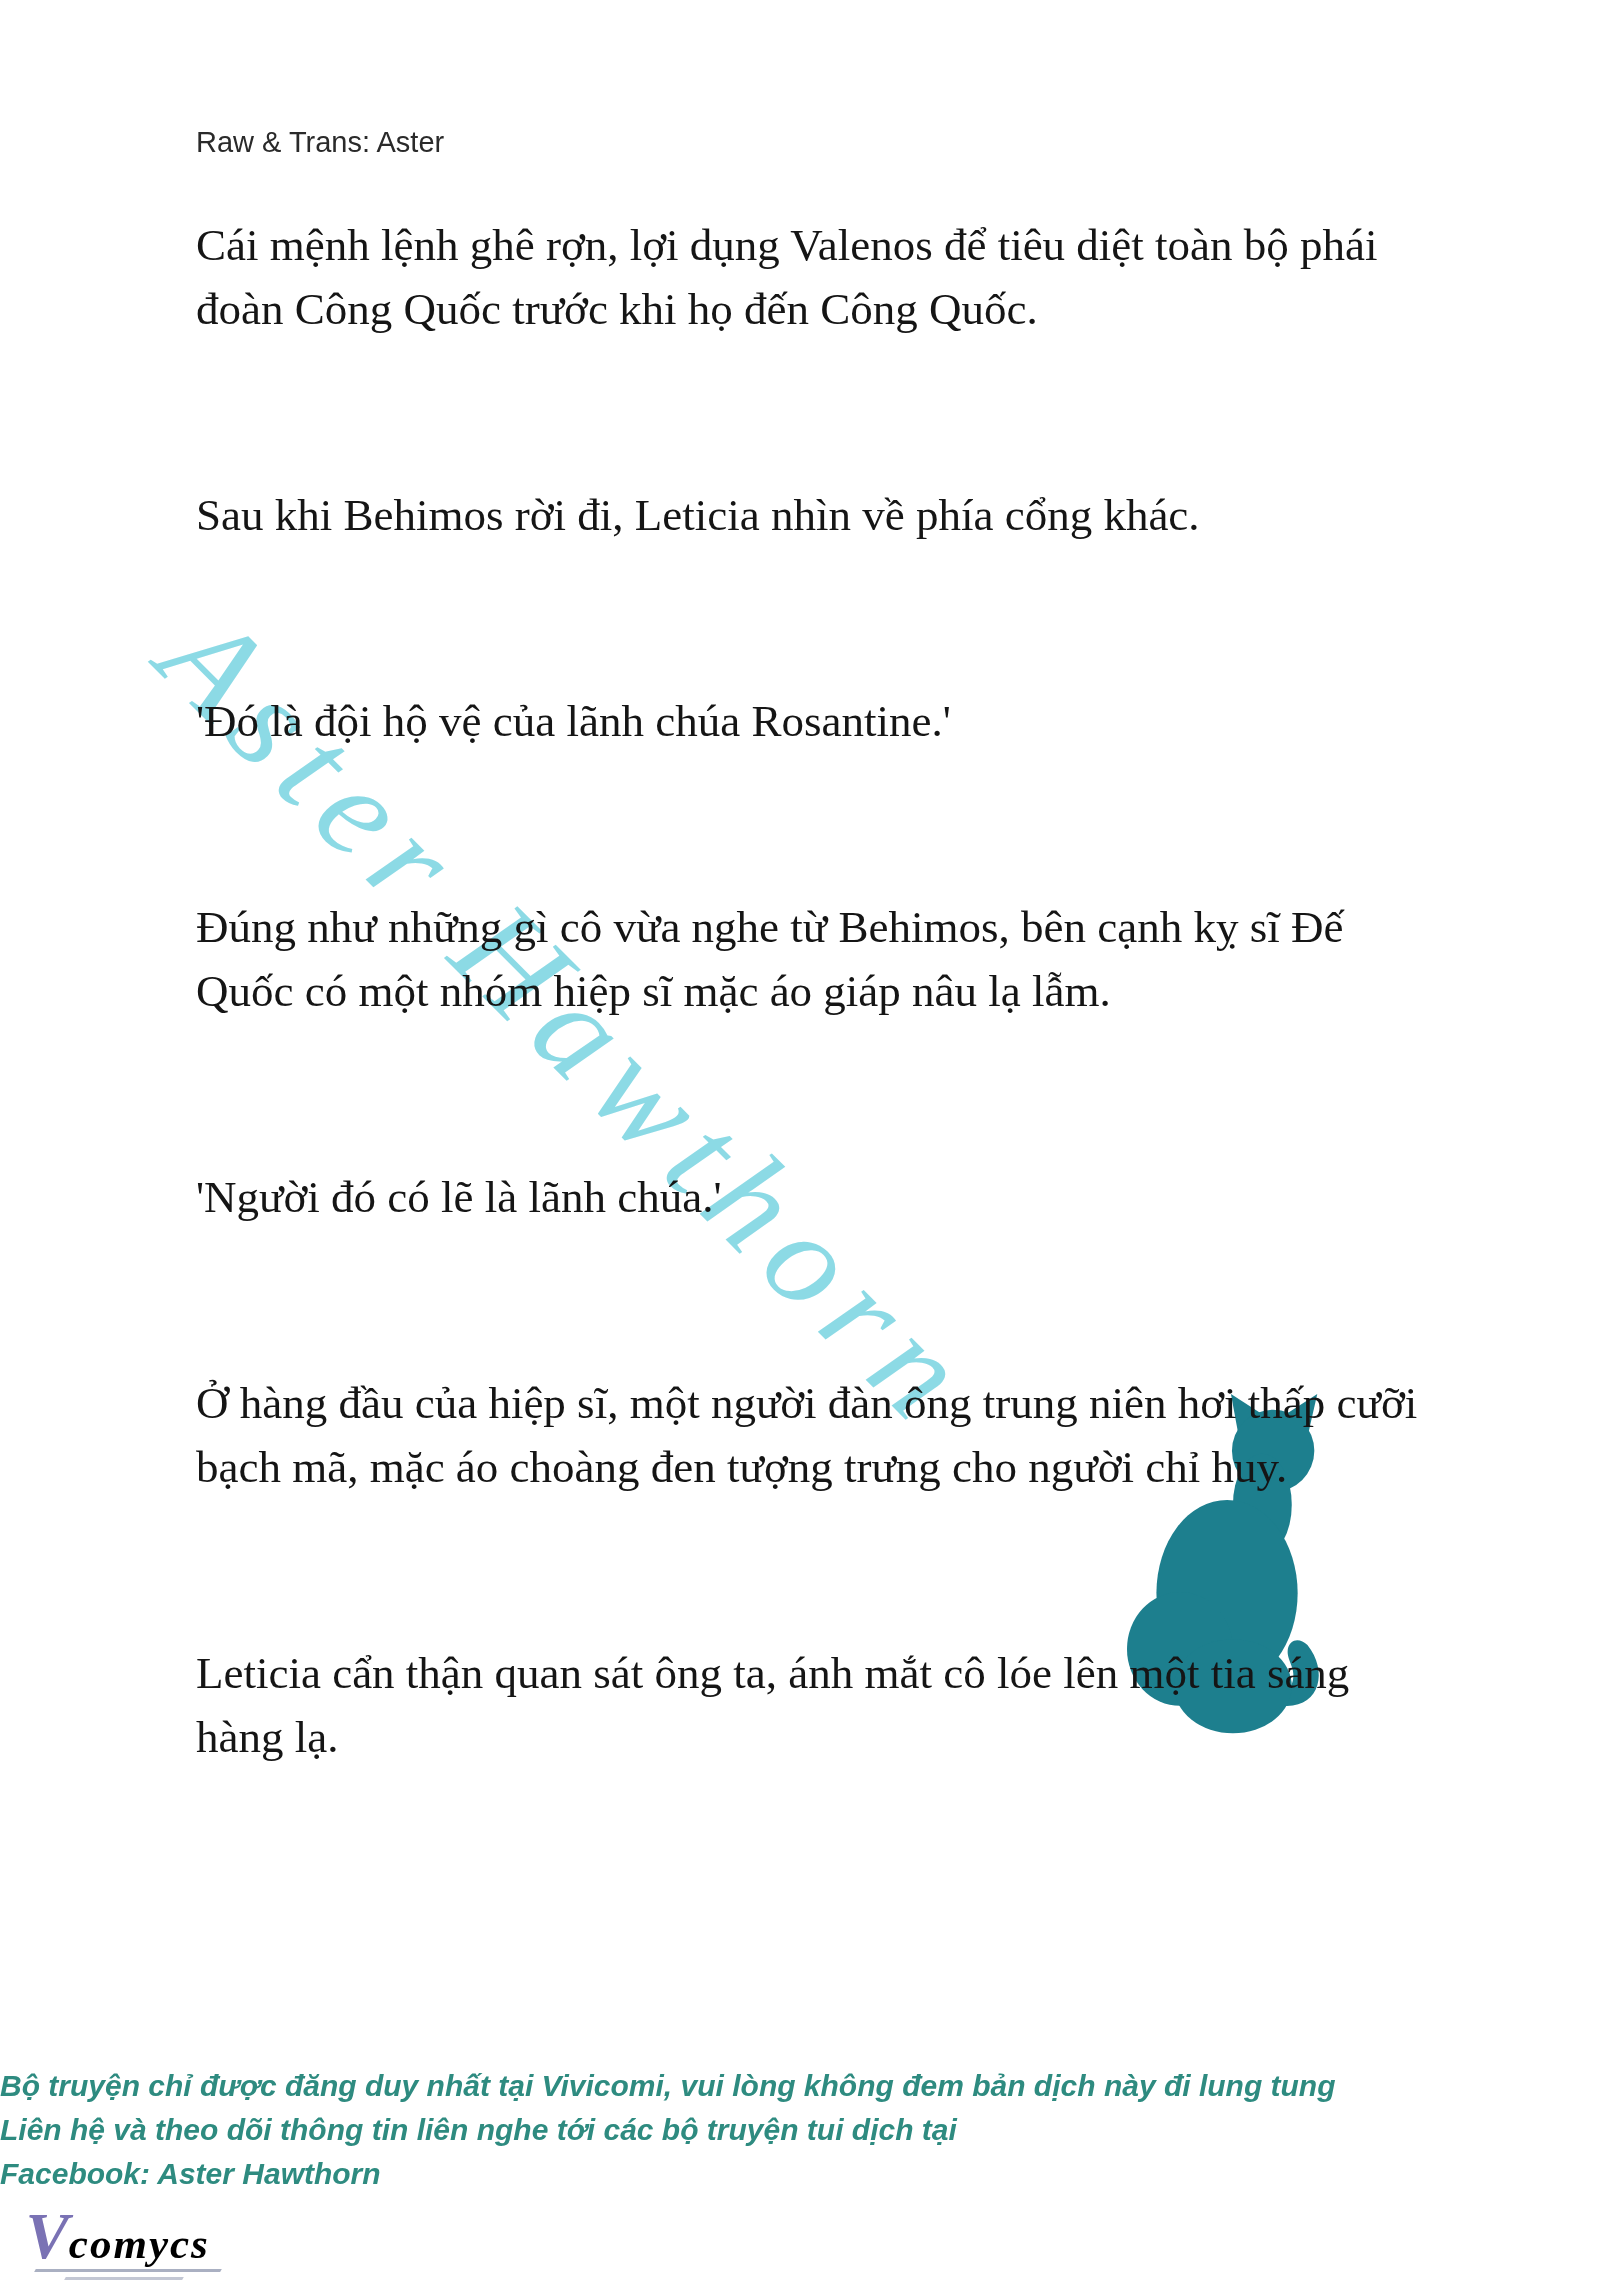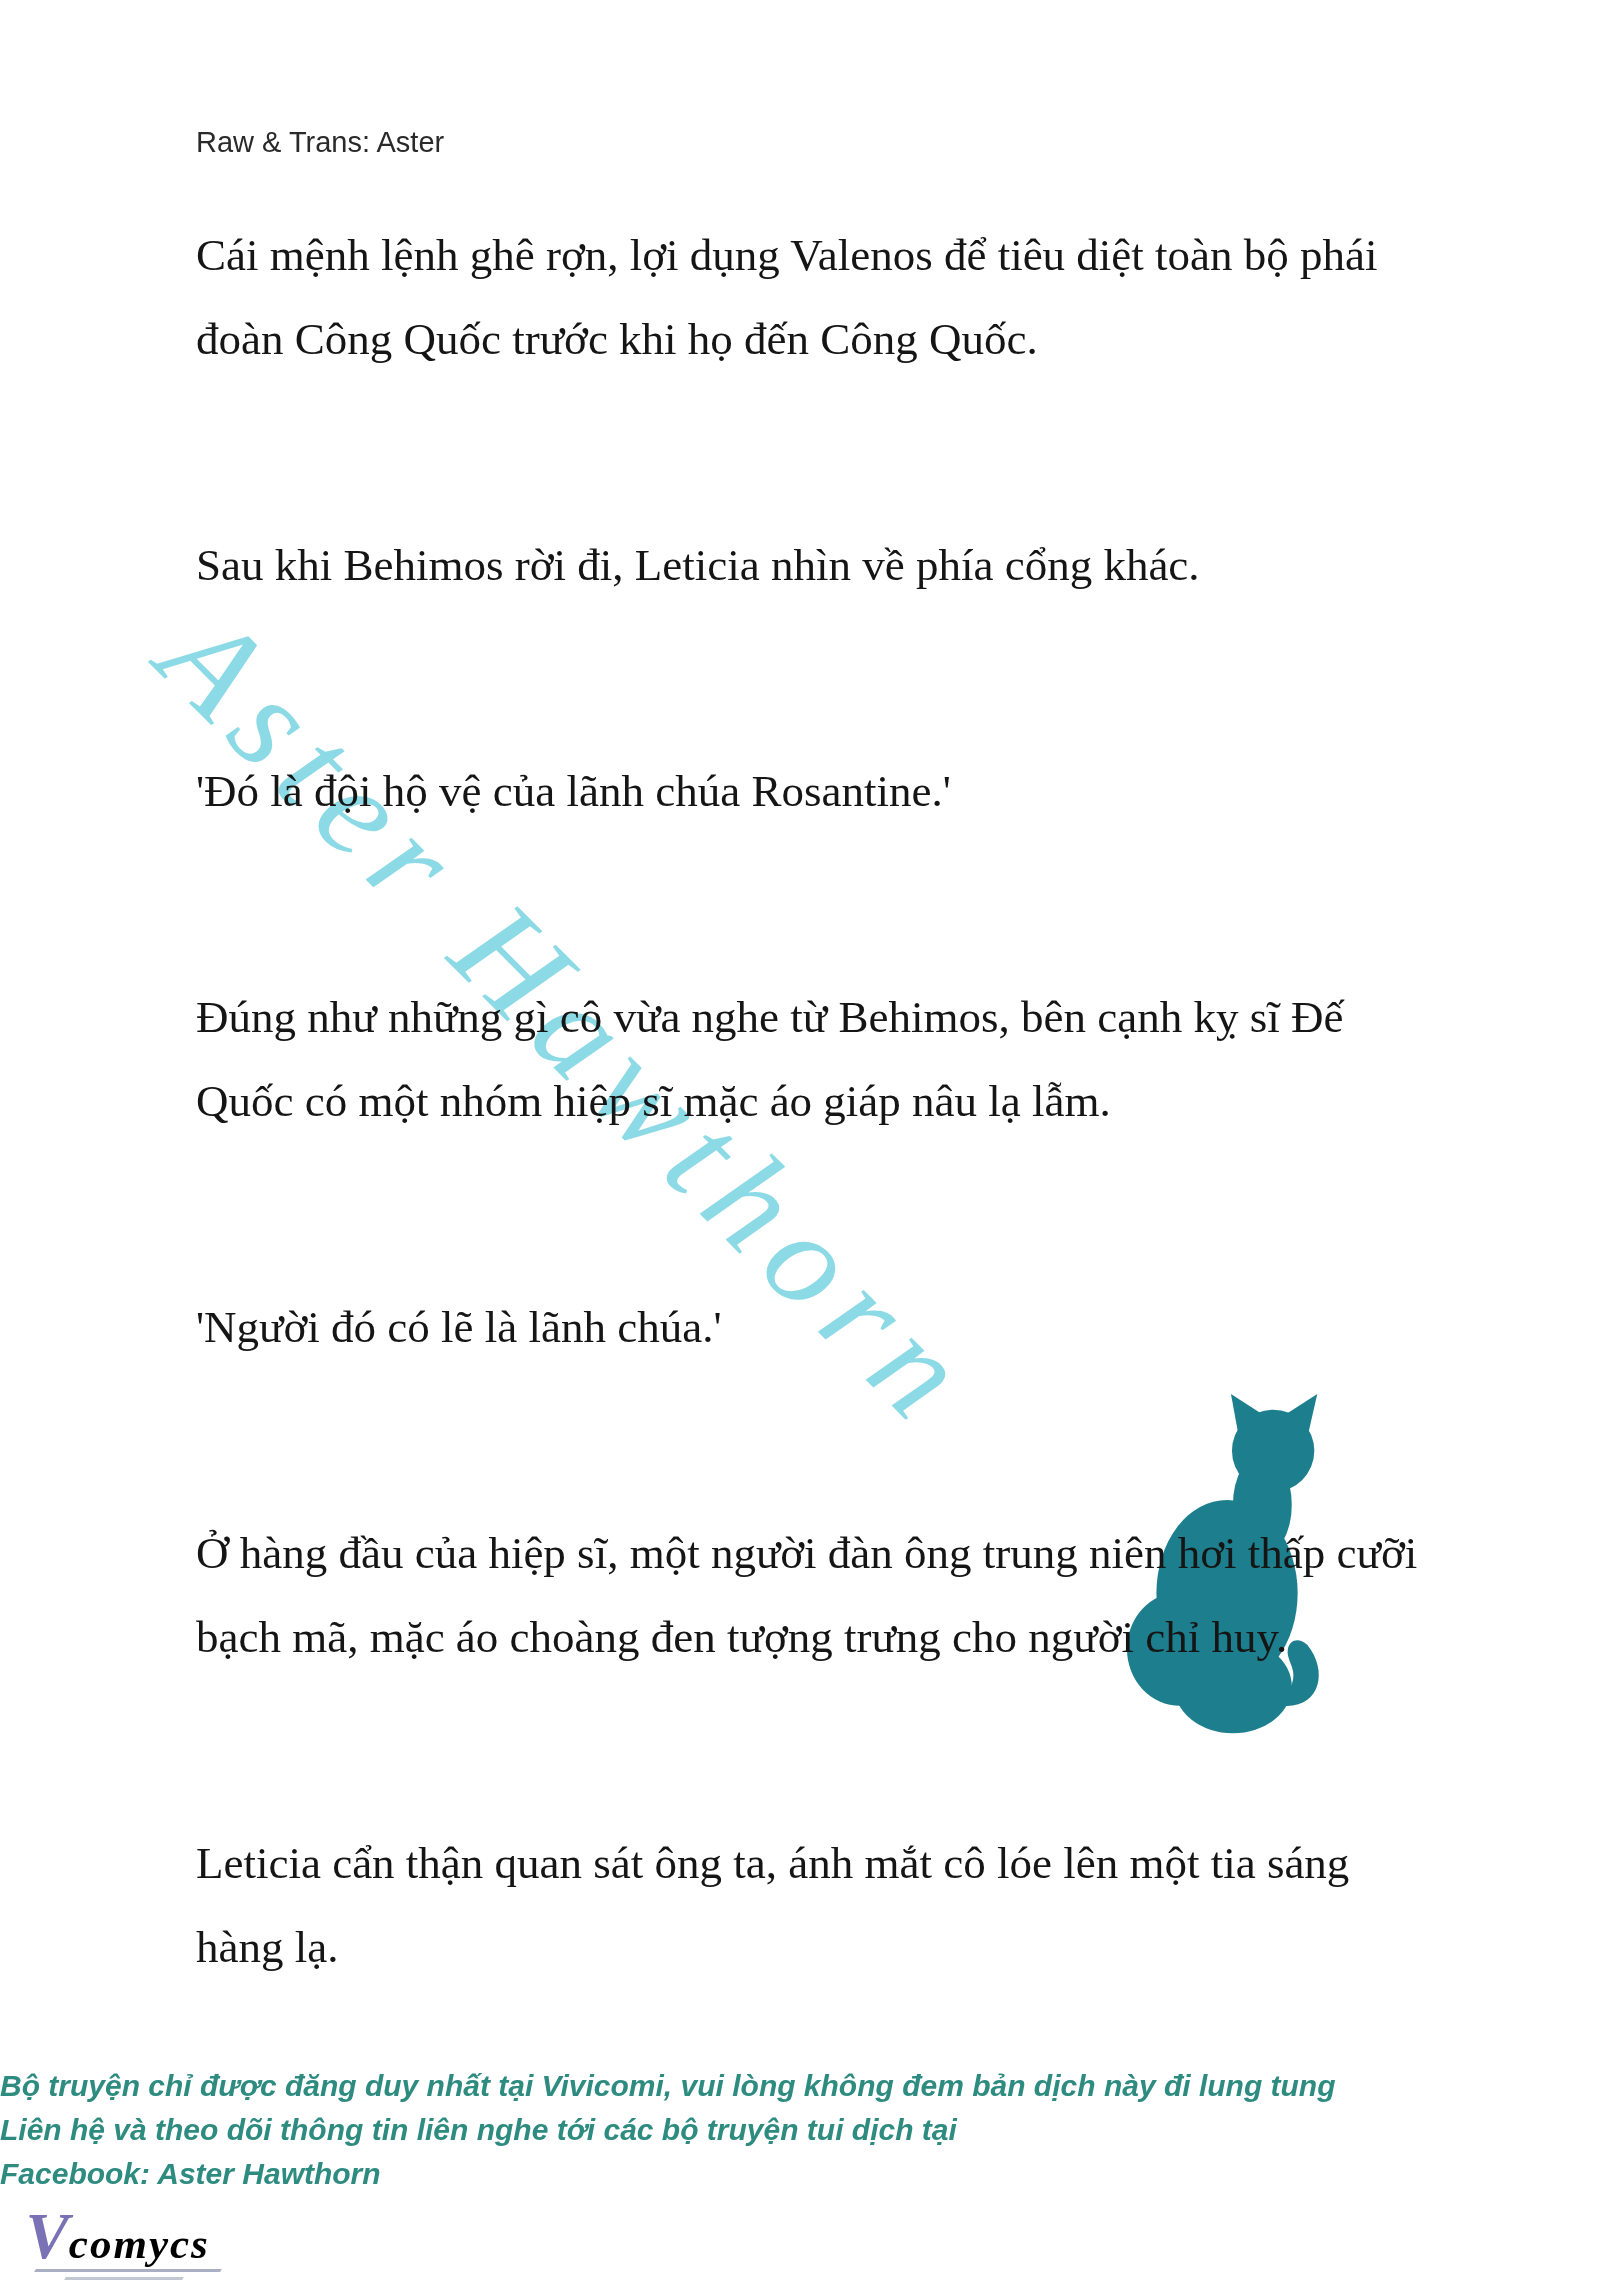--- a/index.html
+++ b/index.html
@@ -18,21 +18,21 @@
     margin-top: 48px;
   }
   .credit {
     font-family: "Liberation Sans", sans-serif;
     font-size: 29px;
     color: #2a2a2a;
     margin: 0 0 54px 0;
   }
   .para {
     font-size: 45px;
-    line-height: 84px;
+    line-height: 64px;
     color: #151515;
     margin: 0 0 142px 0;
     max-width: 1235px;
   }
   .watermark {
     position: absolute;
     left: 240px;
     top: 580px;
     z-index: 1;
     transform: rotate(45deg);

